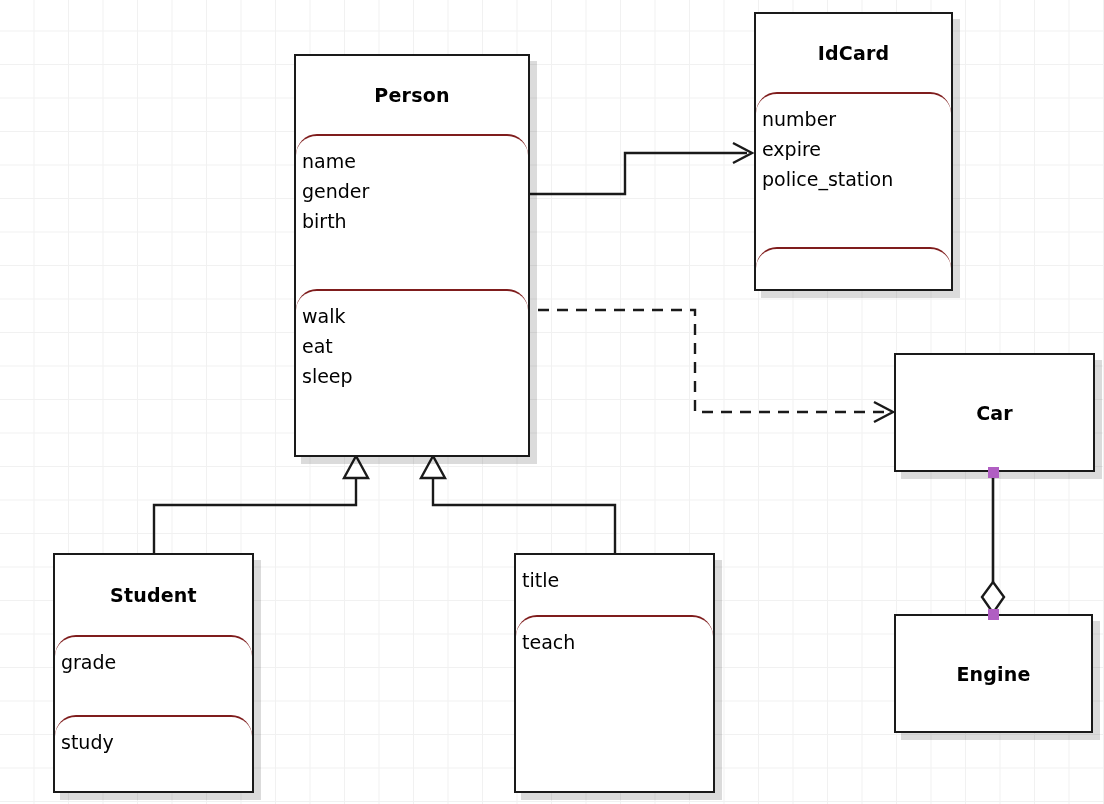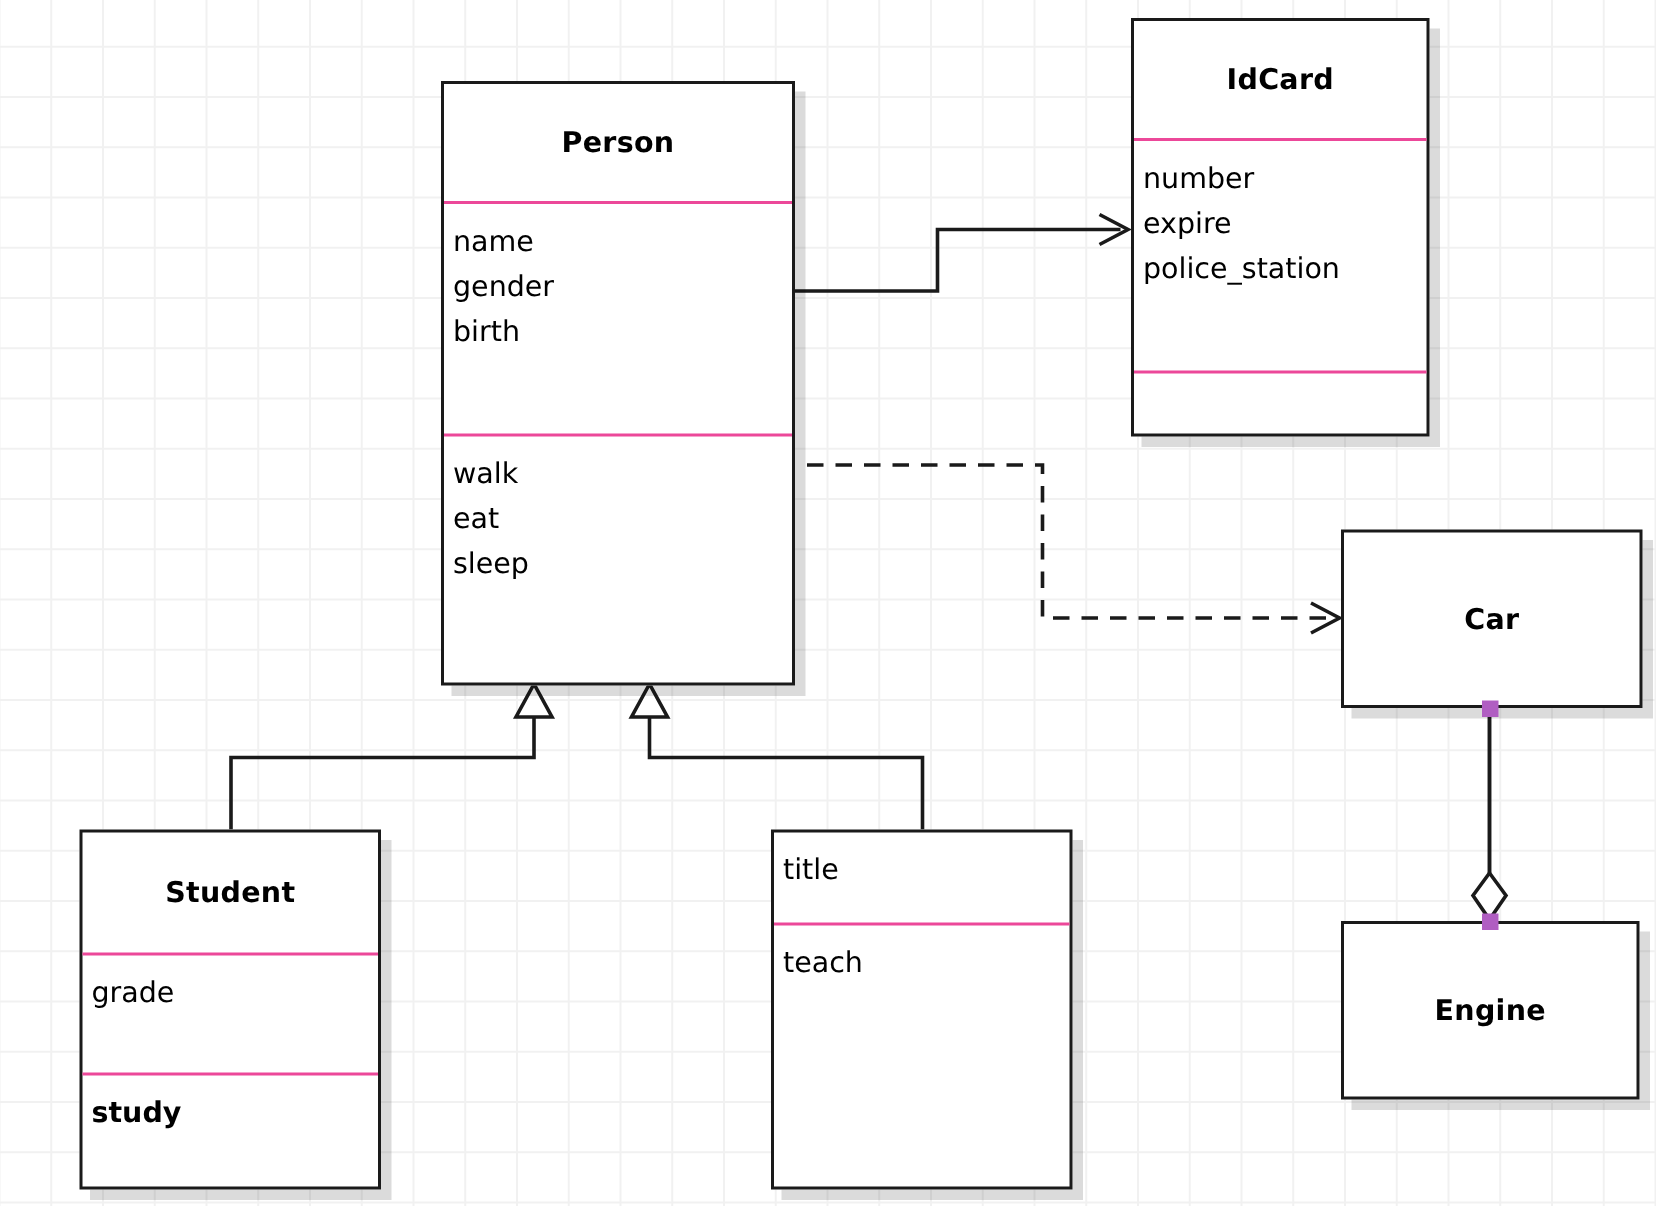--- a/index.html
+++ b/index.html
@@ -31,23 +31,24 @@
   .uml-class {
     position: absolute;
     background: #ffffff;
     border: 2px solid #1a1a1a;
     box-sizing: border-box;
     box-shadow: 7px 7px 0 0 rgba(0,0,0,0.14);
   }
   .compartment {
     box-sizing: border-box;
     position: relative;
+    border-radius: 21px;
   }
   .compartment + .compartment {
-    border-top: 2px solid #ec4899;
+    border-top: 2px solid #7f1d1d;
   }
   .cmp-title {
     display: flex;
     align-items: center;
     justify-content: center;
     font-weight: bold;
     font-size: 19px;
     color: #000000;
     letter-spacing: 0.2px;
   }
@@ -134,21 +135,21 @@
     <div class="compartment cmp-empty" style="height:46px;"></div>
   </div>
 
   <div class="uml-class" style="left:53px; top:553px; width:201px; height:240px;">
     <div class="compartment cmp-title" style="height:80px;">
       <span>Student</span>
     </div>
     <div class="compartment cmp-body" style="height:80px;">
       <span class="member">grade</span>
     </div>
-    <div class="compartment cmp-body" style="height:80px;font-weight:bold;">
+    <div class="compartment cmp-body" style="height:80px;">
       <span class="member">study</span>
     </div>
   </div>
 
   <div class="uml-class" style="left:514px; top:553px; width:201px; height:240px;">
     <div class="compartment cmp-body" style="height:60px;">
       <span class="member">title</span>
     </div>
     <div class="compartment cmp-body" style="height:80px;">
       <span class="member">teach</span>

